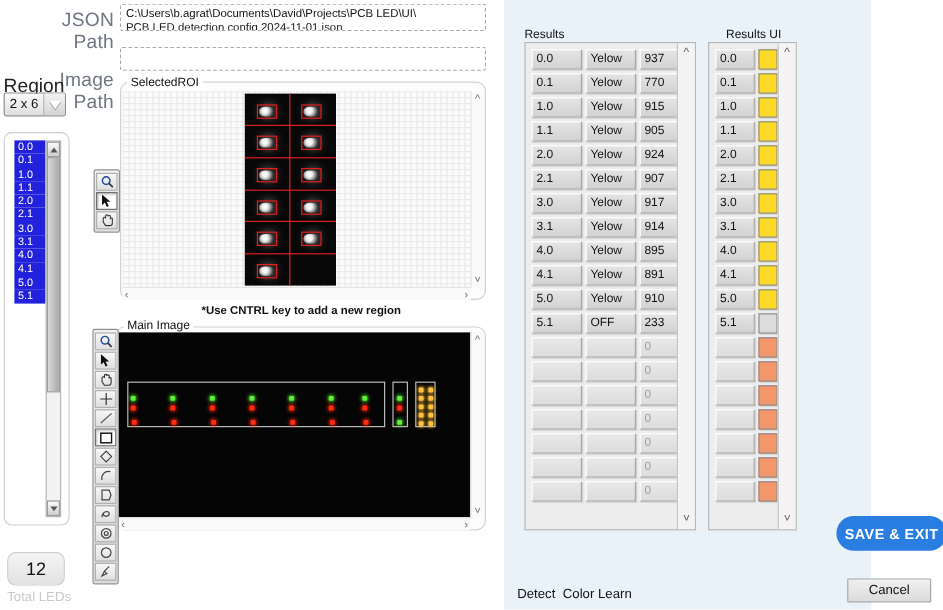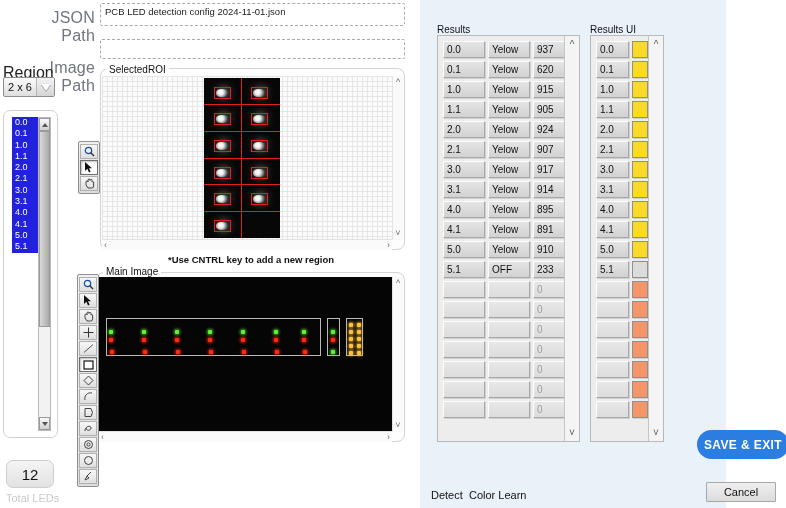--- a/index.html
+++ b/index.html
@@ -213,20 +213,21 @@
 </style>
 </head>
 <body>
 
 <div id="app">
 
   <div class="left-pane">
 
     <div class="field-label" style="left:20px; top:9px; width:75px;">JSON Path</div>
     <div class="dashed-box" style="left:100px; top:3px; width:305px; height:23px;">
+      <div>C:\Users\b.agrat\Documents\David\Projects\PCB LED\UI\</div>
       <div class="l2">PCB LED detection config 2024-11-01.json</div>
     </div>
 
     <div class="field-label" style="left:20px; top:59px; width:75px;">Image Path</div>
     <div class="dashed-box" style="left:100px; top:39px; width:305px; height:20px;" title=""></div>
 
     <div class="section-label" style="left:3px; top:64px;">Region</div>
     <div class="combo" style="left:3px; top:77px; width:52px; height:20px;">
       <div class="val">2 x 6</div>
       <div class="arrowbox">
@@ -473,21 +474,21 @@
     <div class="tbl-wrap" style="left:17px; top:35px; width:143px; height:407px;">
       <div class="tbl-rows" id="results-rows">
           <div class="row3">
             <div class="cell" style="width: 42px;">0.0</div>
             <div class="cell" style="width: 42px; margin-left: 3px;">Yelow</div>
             <div class="cell" style="width: 42px; margin-left: 3px;">937</div>
           </div>
           <div class="row3">
             <div class="cell" style="width: 42px;">0.1</div>
             <div class="cell" style="width: 42px; margin-left: 3px;">Yelow</div>
-            <div class="cell" style="width: 42px; margin-left: 3px;">620</div>
+            <div class="cell" style="width: 42px; margin-left: 3px;">770</div>
           </div>
           <div class="row3">
             <div class="cell" style="width: 42px;">1.0</div>
             <div class="cell" style="width: 42px; margin-left: 3px;">Yelow</div>
             <div class="cell" style="width: 42px; margin-left: 3px;">915</div>
           </div>
           <div class="row3">
             <div class="cell" style="width: 42px;">1.1</div>
             <div class="cell" style="width: 42px; margin-left: 3px;">Yelow</div>
             <div class="cell" style="width: 42px; margin-left: 3px;">905</div>
@@ -567,21 +568,21 @@
             <div class="cell empty" style="width: 42px; margin-left: 3px;"></div>
             <div class="cell empty dim" style="width: 42px; margin-left: 3px;">0</div>
           </div>
         </div>
       <div class="tbl-sb">
         <span>^</span>
         <span>˅</span>
       </div>
     </div>
 
-    <div class="tbl-title" style="left:170px; top:24px;">Results UI</div>
+    <div class="tbl-title" style="left:185px; top:24px;">Results UI</div>
     <div class="tbl-wrap" style="left:170px; top:35px; width:74px; height:407px;">
       <div class="tbl-rows" id="results-ui-rows">
           <div class="row3">
             <div class="cell" style="width: 33px;">0.0</div>
             <div class="cell swatch" style="width: 16px; margin-left: 3px; background: rgb(252, 217, 37);"></div>
           </div>
           <div class="row3">
             <div class="cell" style="width: 33px;">0.1</div>
             <div class="cell swatch" style="width: 16px; margin-left: 3px; background: rgb(252, 217, 37);"></div>
           </div>

